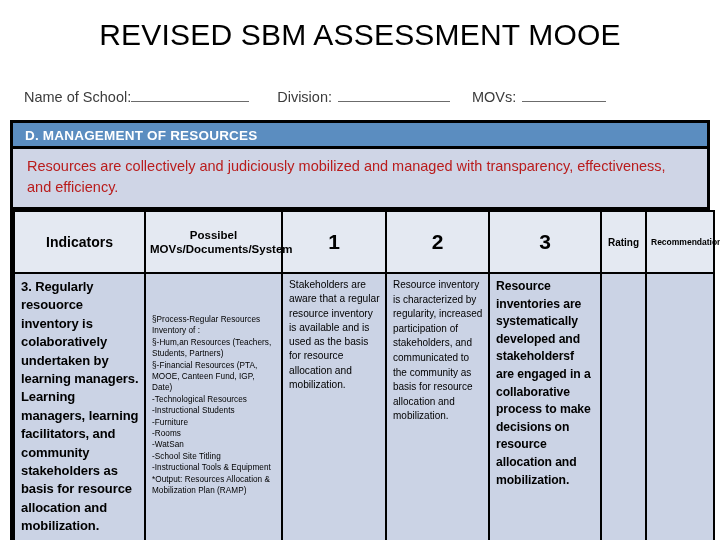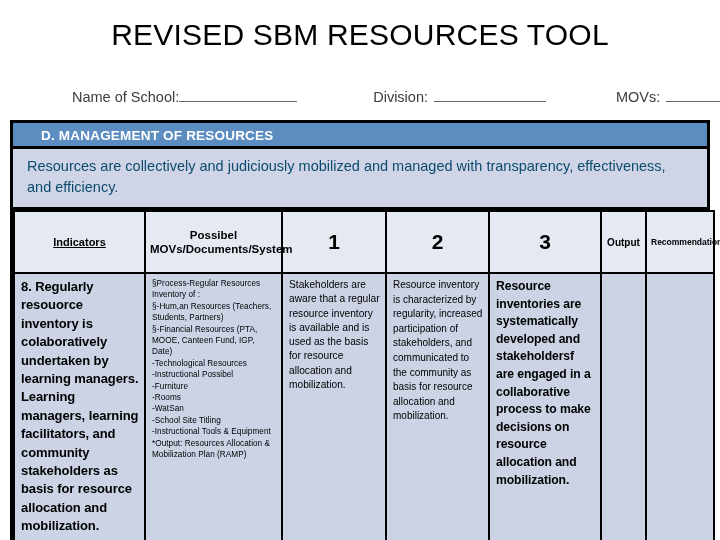--- a/index.html
+++ b/index.html
@@ -34,21 +34,21 @@
   
   .form-line {
     position: absolute;
     top: 88px;
     left: 24px;
     width: 676px;
     font-size: 14.5px;
     color: #3c3c3c;
     white-space: nowrap;
   }
-  .form-line .fl-label { display: inline; margin-left: 48px; }
+  .form-line .fl-label { display: inline; }
   .form-line .blank {
     display: inline-block;
     border-bottom: 1.3px solid #6b6b6b;
     vertical-align: baseline;
     height: 13px;
   }
   .blank-school { width: 118px; }
   .blank-div    { width: 112px; }
   .blank-date   { width: 84px; }
   .gapA { display:inline-block; width: 28px; }
@@ -66,37 +66,37 @@
     background: #ffffff;
   }
 
   
   .section-band {
     background: #5b8dc0;
     color: #ffffff;
     font-weight: bold;
     font-size: 13.5px;
     letter-spacing: 0.2px;
-    padding: 5px 12px 6px 28px;
+    padding: 5px 12px 6px 12px;
     border-bottom: 3px solid #000000;
     box-sizing: border-box;
     height: 26px;
     line-height: 15px;
     white-space: nowrap;
   }
 
   
   .section-desc {
     background: #cfd5e6;
     font-size: 14.5px;
     line-height: 21px;
     padding: 7px 14px 9px 14px;
     border-bottom: 3px solid #000000;
     box-sizing: border-box;
-    color: #0c4a6e;
+    color: #b91c1c;
   }
 
   
   table.grid {
     border-collapse: collapse;
     width: 100%;
     table-layout: fixed;
   }
   table.grid td, table.grid th {
     border: 2px solid #000000;
@@ -105,21 +105,21 @@
     padding: 0;
   }
   table.grid tr.head-row th {
     background: #e4e9f2;
     text-align: center;
     vertical-align: middle;
     font-weight: bold;
     height: 62px;
     padding: 3px 4px;
   }
-  .th-ind   { font-size: 11px; font-weight: normal; text-decoration: underline; }
+  .th-ind   { font-size: 14px; font-weight: normal; }
   .th-movs  { font-size: 11.5px; line-height: 14px; }
   .th-num   { font-size: 21px; font-weight: normal; }
   .th-rating{ font-size: 10px; font-weight: normal; }
   .th-recom { font-size: 8.5px; font-weight: normal; line-height: 11px; text-align: left; padding-left: 5px; }
 
   tr.body-row td {
     background: #cbd3e5;
     height: 262px;
     padding: 4px 5px 4px 6px;
   }
@@ -127,20 +127,21 @@
   .cell-indicator {
     font-size: 13px;
     line-height: 18.4px;
     font-weight: bold;
     letter-spacing: -0.1px;
   }
   .cell-movs {
     font-size: 8.2px;
     line-height: 11.4px;
     letter-spacing: 0.05px;
+    margin-top: 36px;
   }
   .cell-movs .ln { display: block; white-space: normal; }
   .cell-level {
     font-size: 10.2px;
     line-height: 14.6px;
   }
   .lvl1 { font-size: 10.2px; line-height: 14.3px; }
   .lvl2 { font-size: 10px; line-height: 14.6px; }
   .lvl3 { font-size: 12.2px; line-height: 17.6px; font-weight: bold; letter-spacing: -0.1px; }
 
@@ -148,21 +149,21 @@
   .col-movs   { width: 137px; }
   .col-l1     { width: 104px; }
   .col-l2     { width: 103px; }
   .col-l3     { width: 112px; }
   .col-rating { width: 45px; }
   .col-recom  { width: 68px; }
 </style>
 </head>
 <body>
 
-<div class="doc-title">REVISED SBM RESOURCES TOOL</div>
+<div class="doc-title">REVISED SBM ASSESSMENT MOOE</div>
 
 <div class="form-line">
   <span class="fl-label">Name of School:</span><span class="blank blank-school"></span><span class="gapA"></span><span class="fl-label">Division:</span><span class="sp"></span><span class="blank blank-div"></span><span class="gapB"></span><span class="fl-label">MOVs:</span><span class="sp"></span><span class="blank blank-date"></span>
 </div>
 
 <div class="sheet">
 
   <div class="section-band">D. MANAGEMENT  OF RESOURCES</div>
 
   <div class="section-desc">Resources are collectively and judiciously mobilized and managed with transparency, effectiveness, and efficiency.</div>
@@ -177,34 +178,34 @@
         <col class="col-rating">
         <col class="col-recom">
     </colgroup>
     <tbody>
         <tr class="head-row">
       <th class="th-ind">Indicators</th>
       <th class="th-movs">Possibel MOVs/Documents/System</th>
       <th class="th-num">1</th>
       <th class="th-num">2</th>
       <th class="th-num">3</th>
-      <th class="th-rating">Output</th>
+      <th class="th-rating">Rating</th>
       <th class="th-recom">Recommendation</th>
     </tr>
     <tr class="body-row">
       <td>
-        <div class="cell-indicator">8. Regularly resouorce inventory is colaboratively undertaken by learning managers. Learning managers, learning facilitators, and community stakeholders as basis for resource allocation and mobilization.</div>
+        <div class="cell-indicator">3. Regularly resouorce inventory is colaboratively undertaken by learning managers. Learning managers, learning facilitators, and community stakeholders as basis for resource allocation and mobilization.</div>
       </td>
       <td>
         <div class="cell-movs" id="movs-cell">
               <span class="ln">§Process-Regular Resources Inventory of :</span>
               <span class="ln">§-Hum,an Resources (Teachers, Students, Partners)</span>
               <span class="ln">§-Financial Resources (PTA, MOOE, Canteen Fund, IGP, Date)</span>
               <span class="ln">-Technological Resources</span>
-              <span class="ln">-Instructional Possibel</span>
+              <span class="ln">-Instructional Students</span>
               <span class="ln">-Furniture</span>
               <span class="ln">-Rooms</span>
               <span class="ln">-WatSan</span>
               <span class="ln">-School Site Titling</span>
               <span class="ln">-Instructional Tools &amp; Equipment</span>
               <span class="ln">*Output: Resources Allocation &amp; Mobilization Plan (RAMP)</span>
             </div>
       </td>
       <td>
         <div class="cell-level lvl1">Stakeholders are aware that a regular resource inventory is available and is used as the basis for resource allocation and mobilization.</div>

